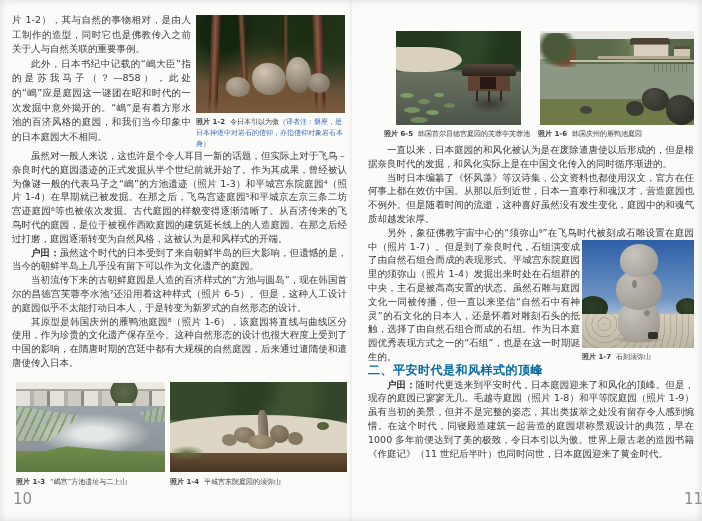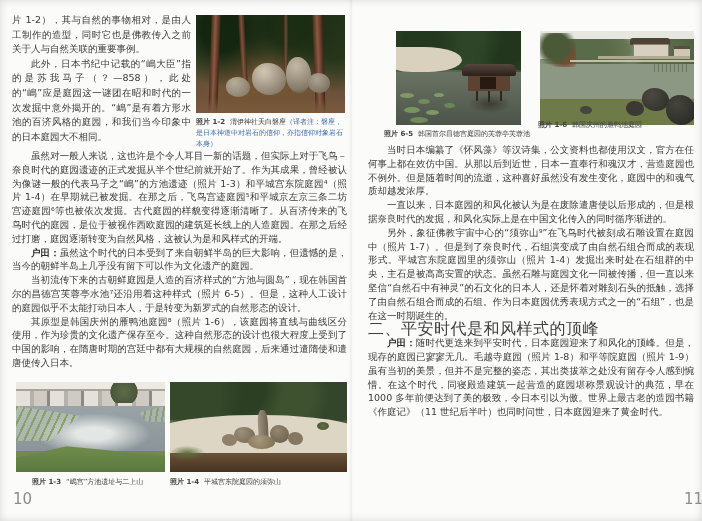--- a/index.html
+++ b/index.html
@@ -18,21 +18,21 @@
     background:linear-gradient(90deg,rgba(0,0,0,0),rgba(0,0,0,.05),rgba(0,0,0,0));
   }
   .txt{color:#3a3a3a;font-size:9.5px;line-height:13.8px;text-align:justify;}
   .txt p{margin:0;text-indent:2em;}
   .txt p.cont{text-indent:0;}
   .speaker{font-weight:bold;color:#2e2e2e;}
   .coltxt{position:absolute;left:12px;top:13px;width:179px;line-height:14.6px;}
   .mainleft{position:absolute;left:12px;top:149px;width:335px;}
   .rightflow{position:absolute;left:368px;top:143px;width:326px;}
   .heading{
-    font-size:16px;font-weight:normal;color:#404040;
+    font-size:12px;font-weight:bold;color:#0369a1;
     margin:9px 0 8px 0;text-indent:0 !important;letter-spacing:.5px;
   }
   .cap{position:absolute;font-size:7px;line-height:11px;color:#3f3f3f;}
   .cap .lbl{font-weight:bold;margin-right:5px;white-space:nowrap;}
   .cap .note{color:#3f6dae;}
   .capin{font-size:7px;line-height:11px;color:#3f3f3f;margin:4px 0 0 14px;}
   .capin .lbl{font-weight:bold;margin-right:5px;}
   .pagenum{position:absolute;font-size:15px;color:#8c8c8c;}
   .ph{position:absolute;overflow:hidden;}
   .ph *{position:absolute;}
@@ -91,39 +91,39 @@
       <div class="trunk" style="left:44px;top:-2px;width:6px;height:72px;transform:rotate(-3deg);opacity:.85;"></div>
       <div class="trunk" style="left:88px;top:0;width:4px;height:56px;opacity:.7;"></div>
       <div class="trunk" style="left:118px;top:-2px;width:10px;height:102px;transform:rotate(-2deg);"></div>
       <div class="rock" style="left:56px;top:48px;width:34px;height:32px;background:radial-gradient(circle at 35% 28%,#d2c7b4,#8f8472 70%,#675d4c);"></div>
       <div class="rock" style="left:90px;top:42px;width:25px;height:36px;background:radial-gradient(circle at 40% 25%,#c4b9a6,#867b68 75%,#5f5546);"></div>
       <div class="rock" style="left:30px;top:62px;width:24px;height:20px;background:radial-gradient(circle at 35% 30%,#b7ac99,#7c7260);"></div>
       <div class="rock" style="left:112px;top:58px;width:22px;height:20px;background:radial-gradient(circle at 40% 30%,#aea392,#6f6555);"></div>
       <div style="left:0;bottom:0;width:100%;height:15px;background:linear-gradient(180deg,rgba(122,90,58,0),#7a5a3e);"></div>
     </div>
     <div class="cap" style="left:196px;top:117px;width:151px;">
-      <span class="lbl">照片 1-2</span><span>渭伊神社天白磐座</span><span class="note">（译者注：磐座，是日本神道中对岩石的信仰，亦指信仰对象岩石本身）</span>
+      <span class="lbl">照片 1-2</span><span>令日本引以为傲</span><span class="note">（译者注：磐座，是日本神道中对岩石的信仰，亦指信仰对象岩石本身）</span>
     </div>
 
     <div class="txt mainleft">
       <p>虽然对一般人来说，这也许是个令人耳目一新的话题，但实际上对于飞鸟－奈良时代的庭园遗迹的正式发掘从半个世纪前就开始了。作为其成果，曾经被认为像谜一般的代表马子之“嶋”的方池遗迹（照片 1-3）和平城宫东院庭园⁴（照片 1-4）在早期就已被发掘。在那之后，飞鸟宫迹庭园⁵和平城京左京三条二坊宫迹庭园⁶等也被依次发掘。古代庭园的样貌变得逐渐清晰了。从百济传来的飞鸟时代的庭园，是位于被视作西欧庭园的建筑延长线上的人造庭园。在那之后经过打磨，庭园逐渐转变为自然风格，这被认为是和风样式的开端。</p>
       <p><span class="speaker">户田：</span><span>虽然这个时代的日本受到了来自朝鲜半岛的巨大影响，但遗憾的是，当今的朝鲜半岛上几乎没有留下可以作为文化遗产的庭园。</span></p>
       <p>当初流传下来的古朝鲜庭园是人造的百济样式的“方池与圆岛”，现在韩国首尔的昌德宫芙蓉亭水池⁷还沿用着这种样式（照片 6-5）。但是，这种人工设计的庭园似乎不太能打动日本人，于是转变为新罗式的自然形态的设计。</p>
       <p>其原型是韩国庆州的雁鸭池庭园⁸（照片 1-6），该庭园将直线与曲线区分使用，作为珍贵的文化遗产保存至今。这种自然形态的设计也很大程度上受到了中国的影响，在隋唐时期的宫廷中都有大规模的自然庭园，后来通过遣隋使和遣唐使传入日本。</p>
     </div>
 
     <div class="ph ph13">
       <div style="left:0;top:7px;width:100%;height:17px;background:repeating-linear-gradient(90deg,#e3e1da 0 14px,#b4b2ab 14px 18px,#cfcbc2 18px 31px,#8d8a82 31px 34px);border-top:2px solid #a8a49a;"></div>
       <div style="left:94px;top:1px;width:28px;height:20px;background:radial-gradient(circle at 50% 45%,#5d6b4a,#49563a 75%,transparent 78%);"></div>
       <div style="left:0;top:24px;width:100%;height:45px;background:radial-gradient(ellipse at 52% 62%,rgba(236,239,236,.9) 0 16%,rgba(236,239,236,0) 52%),linear-gradient(180deg,#9aa4a8,#8b9599);"></div>
       <div style="left:0;top:24px;width:64px;height:35px;background:repeating-linear-gradient(115deg,rgba(132,162,102,.95) 0 2px,rgba(196,204,188,.55) 2px 7px);clip-path:polygon(0 0,100% 28%,52% 100%,0 100%);"></div>
       <div style="right:0;top:24px;width:26px;height:16px;background:repeating-linear-gradient(100deg,rgba(132,162,102,.8) 0 2px,rgba(196,204,188,.4) 2px 6px);clip-path:polygon(0 40%,100% 0,100% 100%,30% 100%);"></div>
       <div style="left:0;bottom:0;width:100%;height:30px;background:linear-gradient(180deg,#74904f,#5b7840);clip-path:polygon(0 52%,34% 14%,100% 46%,100% 100%,0 100%);"></div>
     </div>
-    <div class="cap" style="left:32px;top:477px;width:150px;">
+    <div class="cap" style="left:16px;top:477px;width:150px;">
       <span class="lbl">照片 1-3</span><span>“嶋宫”方池遗址与二上山</span>
     </div>
 
     <div class="ph ph14">
       <div style="left:-12px;top:33px;width:200px;height:46px;background:#ddd6c4;border-radius:50% 50% 0 0/34% 34% 0 0;"></div>
       <div style="right:18px;top:40px;width:12px;height:8px;background:radial-gradient(circle,#5e6e40,#4b5a33 80%);border-radius:50%;"></div>
       <div class="rock" style="left:88px;top:28px;width:10px;height:31px;background:linear-gradient(90deg,#a09280,#6e6150);border-radius:40% 40% 22% 22%;transform:rotate(-3deg);"></div>
       <div class="rock" style="left:64px;top:45px;width:21px;height:16px;background:radial-gradient(circle at 35% 30%,#9d8f7a,#71654f);"></div>
       <div class="rock" style="left:100px;top:43px;width:19px;height:18px;background:radial-gradient(circle at 40% 30%,#94866f,#685c48);"></div>
       <div class="rock" style="left:78px;top:53px;width:27px;height:14px;background:radial-gradient(circle at 40% 30%,#a89879,#7a6c54);"></div>
@@ -170,28 +170,46 @@
       <div style="left:134px;top:15px;width:16px;height:9px;background:#cfc6b4;border-top:3px solid #5a4c3e;"></div>
       <div style="left:58px;top:25px;width:92px;height:3px;background:#b0a890;"></div>
       <div style="left:0;top:2px;width:36px;height:34px;background:radial-gradient(circle at 45% 40%,#4a5a38 0 45%,transparent 72%),radial-gradient(circle at 70% 65%,#7a4a32 0 25%,transparent 50%);"></div>
       <div style="left:30px;top:29px;width:124px;height:2px;background:#c4c0ac;"></div>
       <div style="left:114px;top:31px;width:34px;height:10px;background:repeating-linear-gradient(90deg,rgba(86,96,66,.6) 0 1px,transparent 1px 4px);"></div>
       <div class="rock" style="left:102px;top:57px;width:27px;height:23px;background:radial-gradient(circle at 35% 30%,#4a4a42,#2c2c26);"></div>
       <div class="rock" style="left:126px;top:64px;width:30px;height:30px;background:radial-gradient(circle at 35% 30%,#44443c,#262622);"></div>
       <div class="rock" style="left:86px;top:70px;width:18px;height:15px;background:#3a3a32;"></div>
       <div class="rock" style="left:40px;top:75px;width:12px;height:8px;background:#45453c;"></div>
     </div>
-    <div class="cap" style="left:538px;top:120px;width:158px;">
+    <div class="cap" style="left:538px;top:129px;width:158px;">
       <span class="lbl">照片 1-6</span><span>韩国庆州的雁鸭池庭园</span>
     </div>
 
     <div class="txt rightflow">
+      <p>一直以来，日本庭园的和风化被认为是在废除遣唐使以后形成的，但是根据奈良时代的发掘，和风化实际上是在中国文化传入的同时循序渐进的。</p>
       <p>当时日本编纂了《怀风藻》等汉诗集，公文资料也都使用汉文，官方在任何事上都在效仿中国。从那以后到近世，日本一直奉行和魂汉才，营造庭园也不例外。但是随着时间的流逝，这种喜好虽然没有发生变化，庭园中的和魂气质却越发浓厚。</p>
-      <p>一直以来，日本庭园的和风化被认为是在废除遣唐使以后形成的，但是根据奈良时代的发掘，和风化实际上是在中国文化传入的同时循序渐进的。</p>
-
+
+      <div class="f17">
+        <div class="ph ph17" style="position:relative;">
+          <div style="left:0;top:0;width:100%;height:76px;background:linear-gradient(180deg,#2e5ea6,#6f96c4 78%,#a9bcd4);"></div>
+          <div style="left:-4px;top:56px;width:30px;height:24px;background:radial-gradient(circle at 50% 50%,#2e3f28,#24321f 78%);border-radius:50%;"></div>
+          <div style="right:-4px;top:58px;width:22px;height:18px;background:radial-gradient(circle at 50% 50%,#35462c,#27351f 78%);border-radius:50%;"></div>
+          <div style="left:0;top:74px;width:100%;height:34px;background:repeating-radial-gradient(circle at 20% 30%,rgba(90,80,60,.22) 0 1px,transparent 1px 6px),linear-gradient(180deg,#d3ccba,#beb7a4);"></div>
+          <div style="left:32px;top:96px;width:50px;height:7px;background:radial-gradient(ellipse,rgba(110,100,80,.7),rgba(110,100,80,0) 75%);"></div>
+          <div class="stone" style="left:36px;top:60px;width:42px;height:42px;border-radius:46% 46% 40% 40%;"></div>
+          <div class="stone" style="left:34px;top:30px;width:46px;height:40px;border-radius:48%;background:radial-gradient(circle at 30% 25%,#c2beb6,#9e9a92 75%,#807c74);"></div>
+          <div class="stone" style="left:38px;top:4px;width:38px;height:33px;border-radius:50% 50% 44% 44%;background:radial-gradient(circle at 35% 30%,#c9c5bd,#a3a09a 78%,#8a8780);"></div>
+          <div style="left:50px;top:40px;width:5px;height:8px;background:rgba(70,65,60,.45);border-radius:50%;"></div>
+          <div style="left:62px;top:70px;width:6px;height:6px;background:rgba(70,65,60,.4);border-radius:50%;"></div>
+          <div style="left:66px;top:92px;width:10px;height:7px;background:#2f2f2b;border-radius:2px;"></div>
+        </div>
+        <div class="capin">
+          <span class="lbl">照片 1-7</span><span>石刻须弥山</span>
+        </div>
+      </div>
 
       <p>另外，象征佛教宇宙中心的“须弥山⁹”在飞鸟时代被刻成石雕设置在庭园中（照片 1-7）。但是到了奈良时代，石组演变成了由自然石组合而成的表现形式。平城宫东院庭园里的须弥山（照片 1-4）发掘出来时处在石组群的中央，主石是被高高安置的状态。虽然石雕与庭园文化一同被传播，但一直以来坚信“自然石中有神灵”的石文化的日本人，还是怀着对雕刻石头的抵触，选择了由自然石组合而成的石组。作为日本庭园优秀表现方式之一的“石组”，也是在这一时期诞生的。</p>
       <p class="heading">二、平安时代是和风样式的顶峰</p>
       <p><span class="speaker">户田：</span><span>随时代更迭来到平安时代，日本庭园迎来了和风化的顶峰。但是，现存的庭园已寥寥无几。毛越寺庭园（照片 1-8）和平等院庭园（照片 1-9）虽有当初的美景，但并不是完整的姿态，其出类拔萃之处没有留存令人感到惋惜。在这个时代，同寝殿造建筑一起营造的庭园堪称景观设计的典范，早在 1000 多年前便达到了美的极致，令日本引以为傲。世界上最古老的造园书籍《作庭记》（11 世纪后半叶）也同时问世，日本庭园迎来了黄金时代。</span></p>
     </div>
 
     <div class="pagenum" style="left:684px;top:490px;">11</div>
   </div>
 </div>
 

